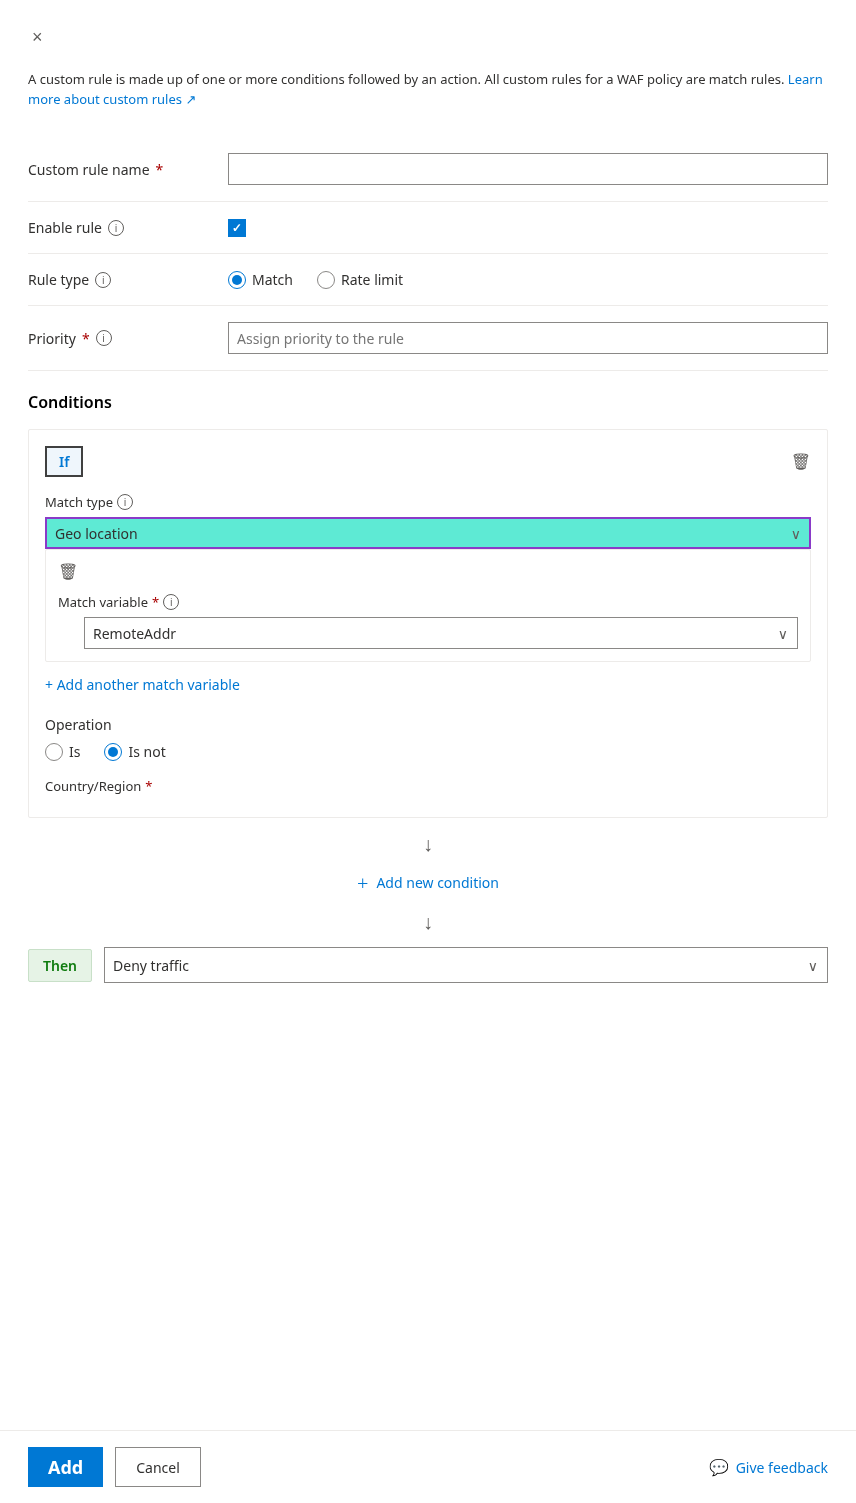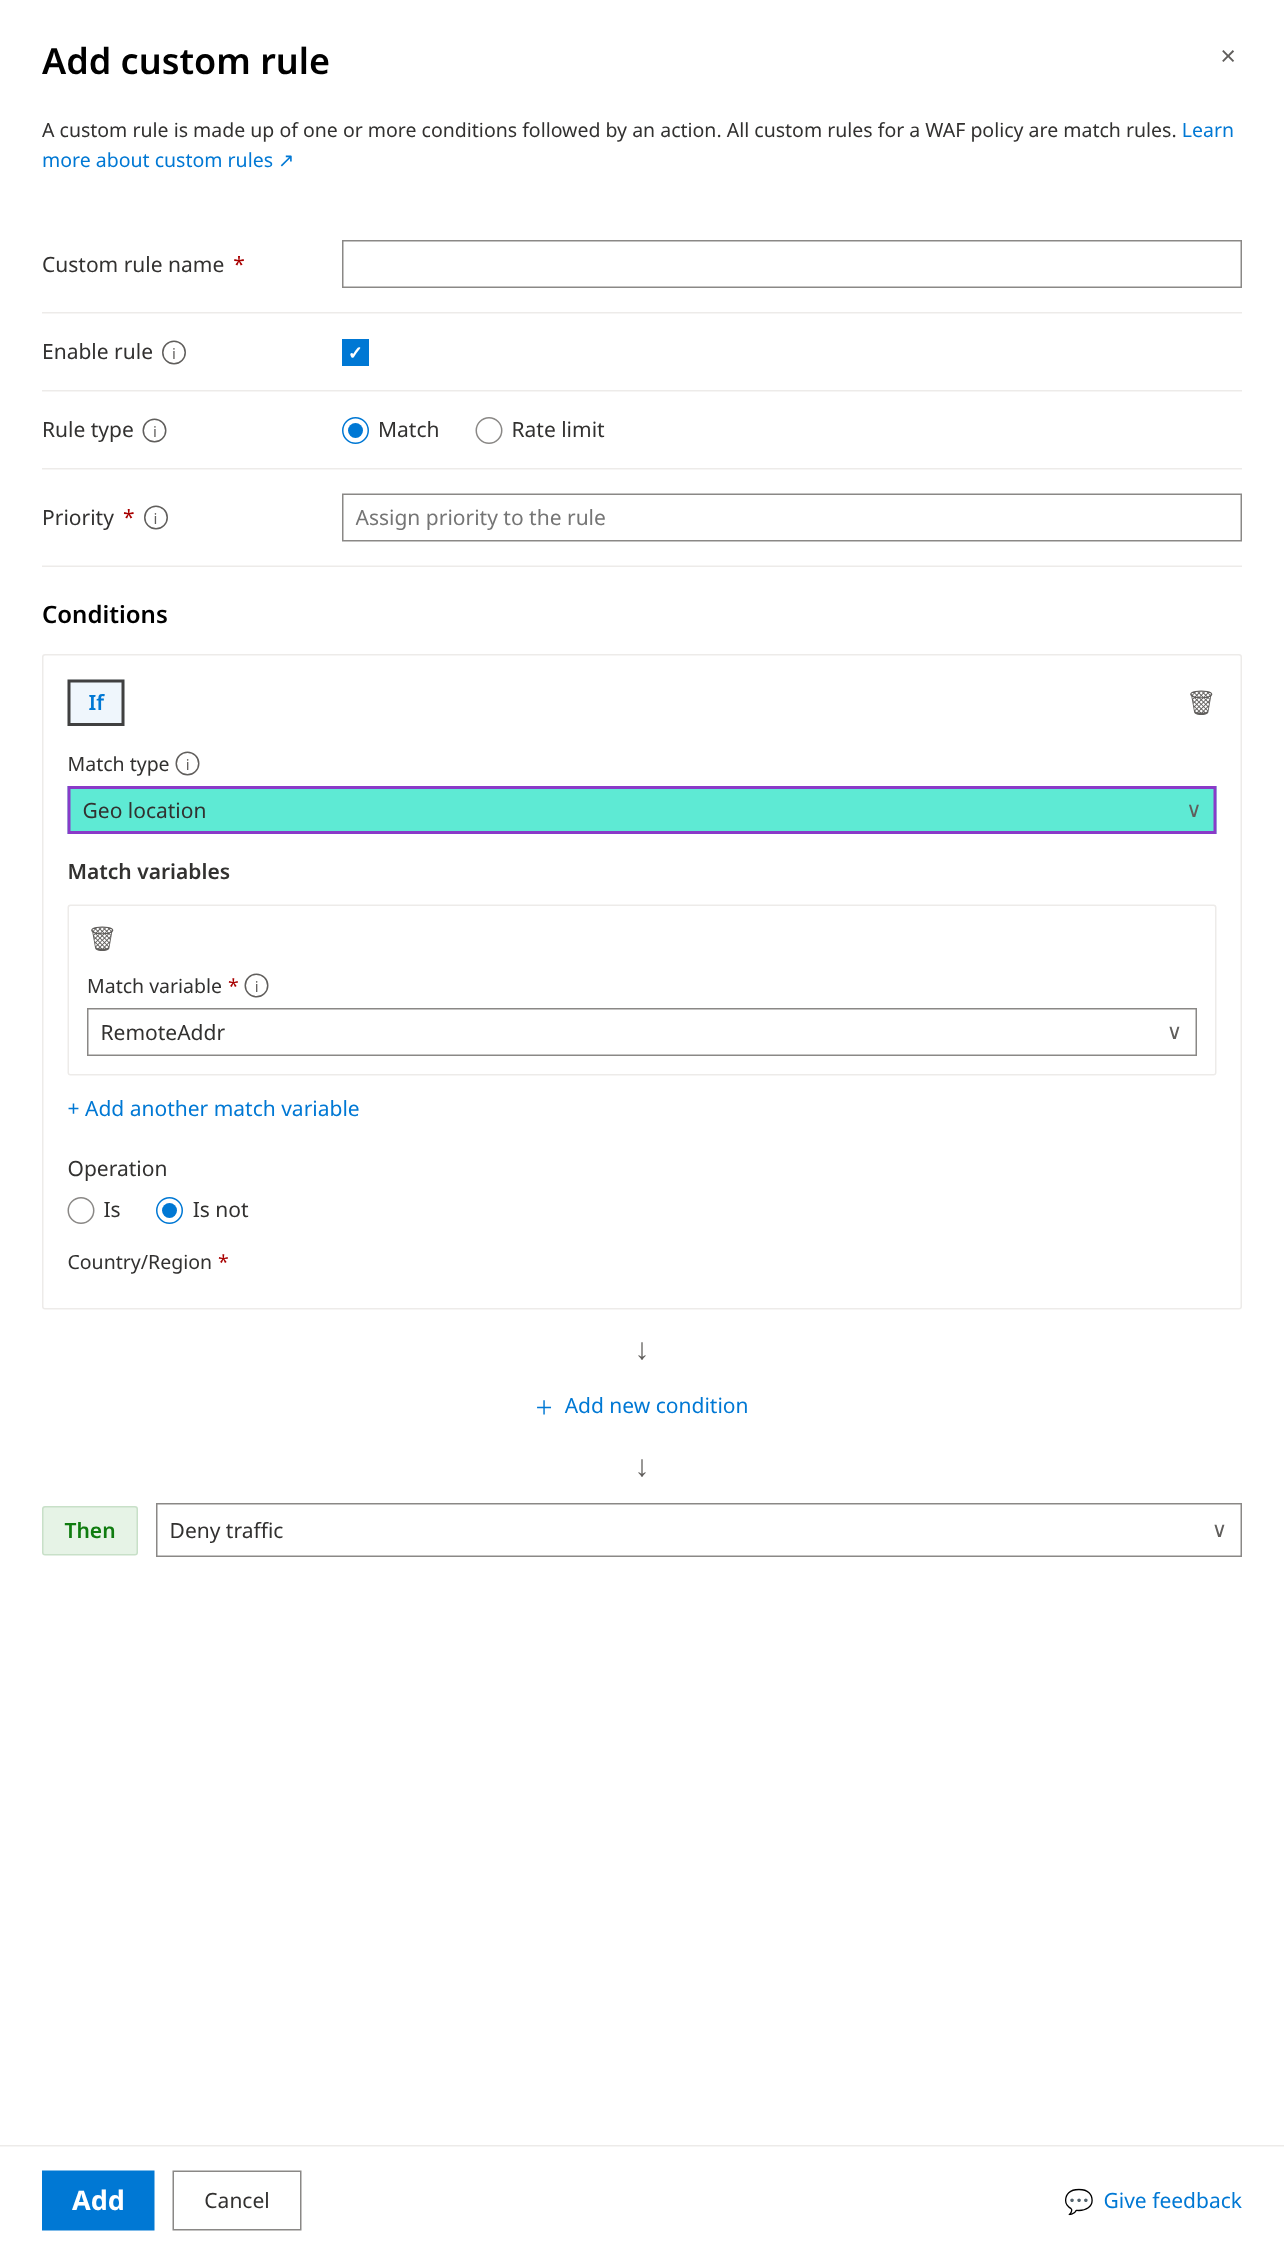--- a/index.html
+++ b/index.html
@@ -245,20 +245,21 @@
       right: 10px;
       top: 50%;
       transform: translateY(-50%);
       color: #605e5c;
       pointer-events: none;
       font-size: 14px;
     }
 
     .select-normal-wrapper {
       position: relative;
+      margin-left: 26px;
     }
 
     .select-normal-wrapper select {
       width: 100%;
       height: 32px;
       border: 1px solid #8a8886;
       padding: 0 8px;
       font-size: 14px;
       font-family: inherit;
       background: #fff;
@@ -449,21 +450,20 @@
     .feedback-icon {
       font-size: 16px;
     }
   </style>
 </head>
 <body>
 
 <div class="panel">
 
   <div class="panel-header">
-    <h1 class="panel-title">Add custom rule</h1>
     <button class="close-btn">×</button>
   </div>
 
   <p class="description">
     <span>A custom rule is made up of one or more conditions followed by an action. All custom rules for a WAF policy are match rules.</span>
     <a href="#">
       <span>Learn more about custom rules</span>
       <span> ↗</span>
     </a>
   </p>
@@ -542,21 +542,20 @@
         <option>Request URI</option>
         <option>Query string</option>
         <option>HTTP method</option>
         <option>Cookies</option>
         <option>Post args</option>
         <option>Request headers</option>
       </select>
     </div>
 
     
-    <div class="match-variables-title">Match variables</div>
 
     <div class="match-variable-box">
       <div class="match-variable-header">
         <button class="trash-icon">🗑</button>
       </div>
       <div class="field-label">
         <span>Match variable</span>
         <span class="required-star">*</span>
         <span class="info-icon">i</span>
       </div>

